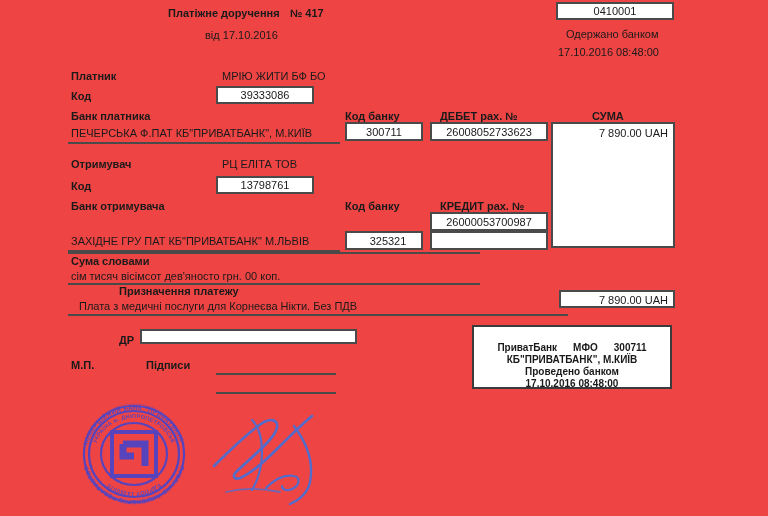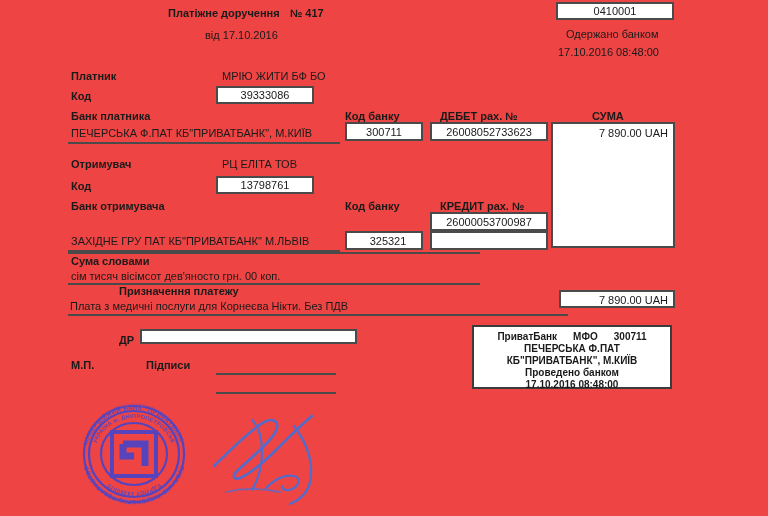--- a/index.html
+++ b/index.html
@@ -72,21 +72,21 @@
     left: 206px;
     top: 396px;
     width: 130px;
     height: 120px;
     opacity: 0.95;
   }
   .bankstamp-box {
     border: 2px solid #3b3b3b;
     background: #fff;
     box-sizing: border-box;
-    padding: 4px 0 3px 0;
+    padding: 15px 0 3px 0;
   }
   .bankstamp-line {
     font-size: 10px;
     line-height: 12px;
     text-align: center;
     font-weight: bold;
     white-space: nowrap;
   }
   .bankstamp-top {
     display: flex;
@@ -163,42 +163,41 @@
   <div class="abs box" style="left:345px; top:231px; width:78px; height:19px;padding-left:8px;">
     <div class="boxcell">325321</div>
   </div>
 
   <div class="abs rule" style="left:68px; top:252px; width:412px;"></div>
   <div class="abs t b" style="left:71px; top:255px;">Сума словами</div>
   <div class="abs t" style="left:71px; top:270px;">сім тисяч вісімсот дев'яносто грн. 00 коп.</div>
   <div class="abs rule" style="left:68px; top:283px; width:412px;"></div>
 
   <div class="abs t b" style="left:71px; top:285px;margin-left:48px;">Призначення платежу</div>
-  <div class="abs t" style="left:62px; top:300px;padding-left:8px;">Плата з медичні послуги для Корнеєва Нікти. Без ПДВ</div>
+  <div class="abs t" style="left:71px; top:300px;padding-left:8px;">Плата з медичні послуги для Корнеєва Нікти. Без ПДВ</div>
   <div class="abs rule" style="left:68px; top:314px; width:500px;"></div>
 
   <div class="abs box" style="left:559px; top:290px; width:116px; height:18px;">
     <div class="boxcell-right" style="padding-top:2px;">7 890.00 UAH</div>
   </div>
 
   <div class="abs t b" style="left:71px; top:334px;margin-left:48px;">ДР</div>
   <div class="abs box" style="left:140px; top:329px; width:217px; height:15px;"></div>
 
   <div class="abs t b" style="left:71px; top:359px;">М.П.</div>
   <div class="abs t b" style="left:146px; top:359px;">Підписи</div>
   <div class="abs sigline" style="left:216px; top:373px; width:120px;"></div>
   <div class="abs sigline" style="left:216px; top:392px; width:120px;"></div>
 
   <div class="abs bankstamp-box" style="left:472px; top:325px; width:200px; height:64px;">
     <div class="bankstamp-top">
       <span>ПриватБанк</span>
       <span>МФО</span>
       <span>300711</span>
     </div>
-    <div class="bankstamp-line">ПЕЧЕРСЬКА Ф.ПАТ</div>
     <div class="bankstamp-line">КБ"ПРИВАТБАНК", М.КИЇВ</div>
     <div class="bankstamp-line">Проведено банком</div>
     <div class="bankstamp-line">17.10.2016 08:48:00</div>
   </div>
 
   <svg id="stamp" viewBox="0 0 132 112">
     <defs>
       <path id="arcTop" d="M 18,58 A 48,46 0 0 1 114,58"></path>
       <path id="arcTop2" d="M 26,58 A 40,38 0 0 1 106,58"></path>
       <path id="arcBot" d="M 114,56 A 48,46 0 0 1 18,56"></path>

